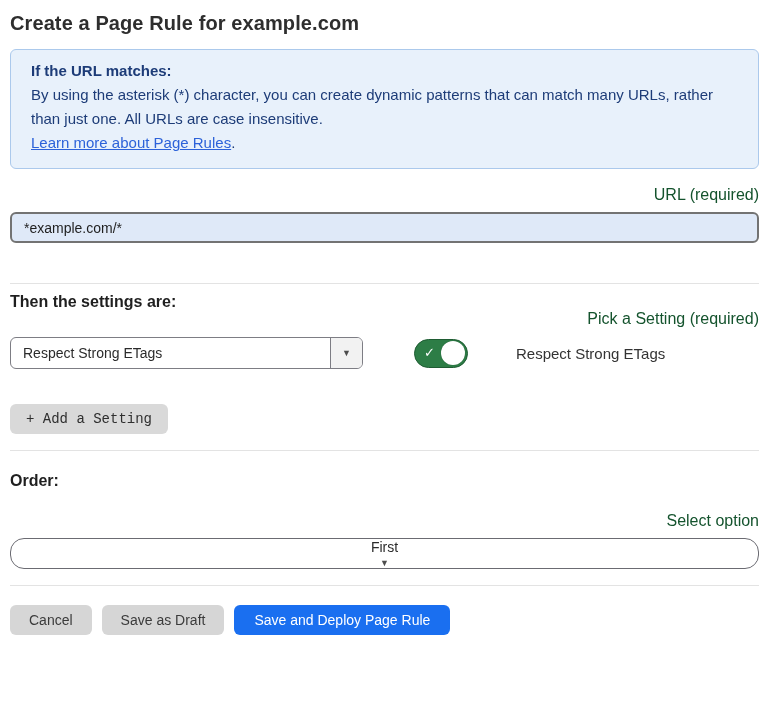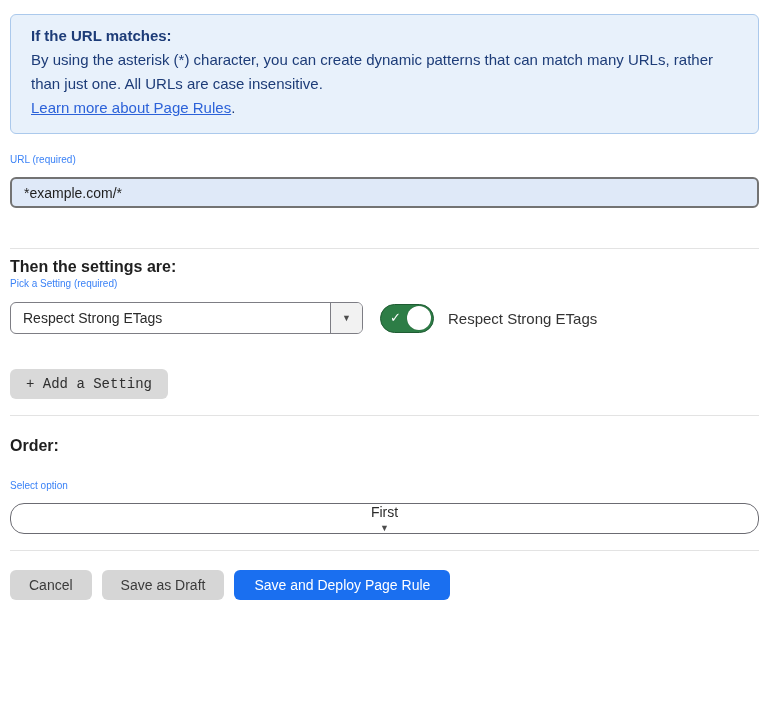--- a/index.html
+++ b/index.html
@@ -35,23 +35,24 @@
   }
   .info-box .info-heading { font-weight: bold; }
   .info-box .info-link {
     color: #2c62d9;
     text-decoration: underline;
     cursor: pointer;
   }
 
   
   .field-label {
-    font-size: 10px;
-    color: #3b82f6;
+    font-size: 16px;
+    color: #14532d;
     line-height: 16px;
+    text-align: right;
   }
   .url-label { margin-top: 18px; }
 
   
   .url-input {
     display: block;
     margin-top: 9px;
     width: 749px;
     height: 31px;
     background: #dfe9f8;
@@ -79,20 +80,21 @@
     color: #1f1f1f;
   }
   .settings-heading { margin-top: 9px; }
   .picker-label { }
 
   
   .setting-row {
     margin-top: 10px;
     display: flex;
     align-items: center;
+    gap: 34px;
   }
   .setting-dropdown {
     width: 353px;
     height: 32px;
     border: 1px solid #7d7d84;
     border-radius: 6px;
     display: flex;
     align-items: stretch;
     background: #ffffff;
     cursor: pointer;
@@ -225,20 +227,21 @@
     background: #1a6ff0;
     color: #ffffff;
     padding: 0 20px;
   }
 </style>
 </head>
 <body>
 
 <div class="container">
 
+  <h1 class="page-title">Create a Page Rule for example.com</h1>
 
   <div class="info-box">
     <div class="info-heading">If the URL matches:</div>
     <div class="info-body">By using the asterisk (*) character, you can create dynamic patterns that can match many URLs, rather than just one. All URLs are case insensitive.</div>
     <div><a class="info-link">Learn more about Page Rules</a><span>.</span></div>
   </div>
 
   <div class="field-label url-label">URL (required)</div>
   <input class="url-input" type="text" value="*example.com/*" style="">
 

